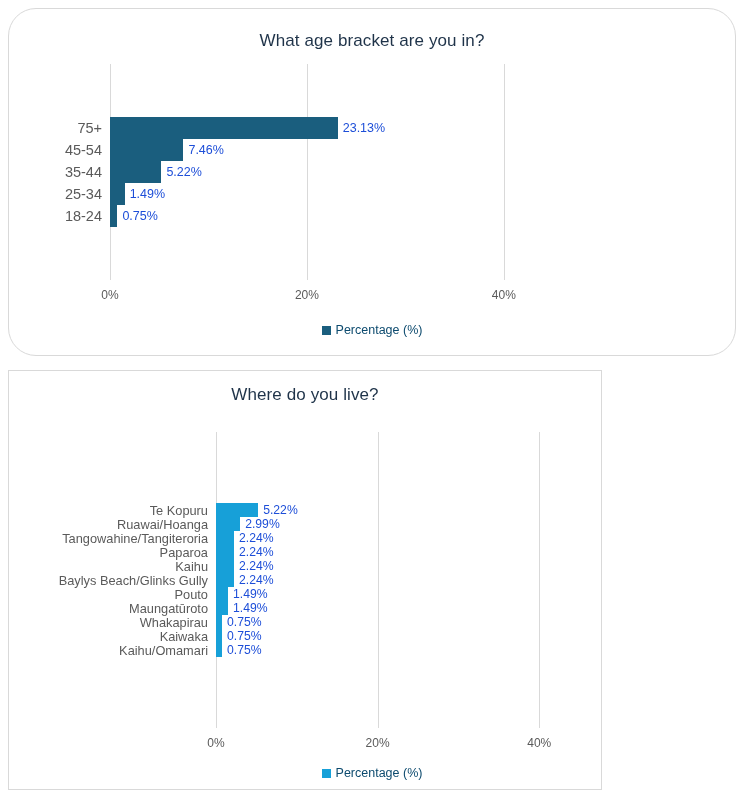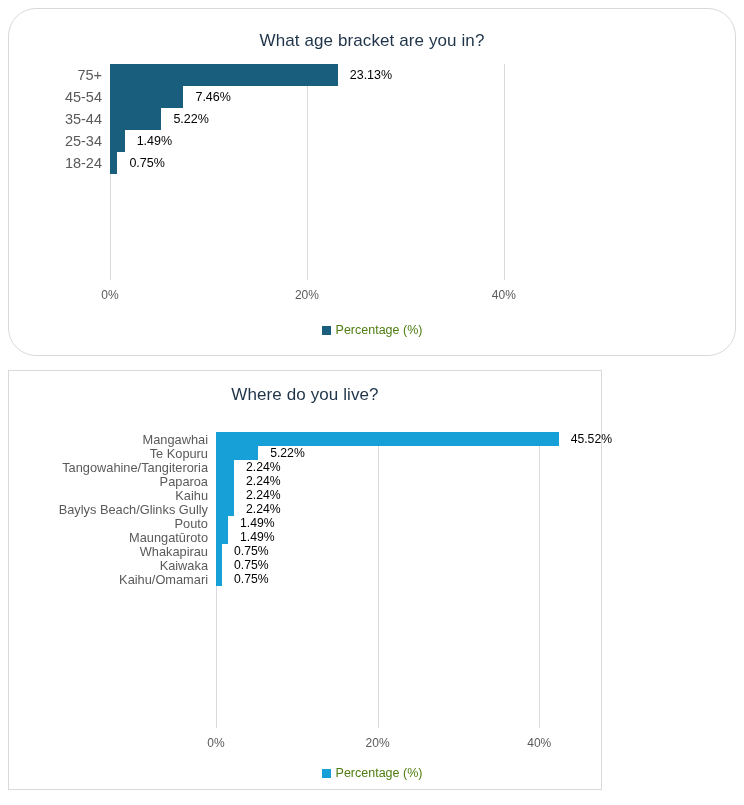--- a/index.html
+++ b/index.html
@@ -62,43 +62,43 @@
     bottom: 0;
     width: 1px;
     background: #d9d9d9;
   }
 
   .rows {
     position: absolute;
     left: 0; right: 0; top: 0; bottom: 0;
     display: flex;
     flex-direction: column;
-    justify-content: flex-start;
+    justify-content: center;
   }
   .row {
     position: relative;
     display: flex;
     align-items: center;
   }
   .cat-label {
     position: absolute;
     right: 100%;
     padding-right: 8px;
     white-space: nowrap;
     color: #5a5a5a;
     text-align: right;
   }
   .bar {
     height: 100%;
     background: #1a5e7e;
   }
   .val-label {
     white-space: nowrap;
-    color: #000000;
-    padding-left: 12px;
+    color: #1d4ed8;
+    padding-left: 5px;
   }
 
   
   #plot-age { left: 110px; top: 64px; width: 512px; height: 216px; }
   #plot-age .row { height: 22px; }
   #plot-age .cat-label { font-size: 14.5px; }
   #plot-age .val-label { font-size: 12.5px; }
   #plot-age .bar { background: #1a5e7e; }
 
   
@@ -132,21 +132,21 @@
     justify-content: center;
     align-items: center;
     gap: 5px;
   }
   .legend-swatch {
     width: 9px;
     height: 9px;
     display: inline-block;
   }
   .legend-text {
-    color: #4d7c0f;
+    color: #0c4a6e;
     font-size: 12.5px;
   }
   #legend-age  { top: 323px; }
   #legend-age .legend-swatch  { background: #1a5e7e; }
   #legend-live { top: 766px; }
   #legend-live .legend-swatch { background: #17a0d8; }
 </style>
 </head>
 <body>
 
@@ -207,28 +207,28 @@
   </div>
 
   <div class="plot" id="plot-live">
     <div class="gridlines">
         <div class="axisline" style="left: 0%;"></div>
         <div class="gridline" style="left: 40.8163%;"></div>
         <div class="gridline" style="left: 81.6327%;"></div>
       </div>
     <div class="rows">
         <div class="row">
-          <span class="cat-label">Mangawhai</span>
-          <div class="bar" style="width: 92.898%; background: rgb(23, 160, 216);"></div>
-          <span class="val-label">45.52%</span>
-        </div>
-        <div class="row">
           <span class="cat-label">Te Kopuru</span>
           <div class="bar" style="width: 10.6531%; background: rgb(23, 160, 216);"></div>
           <span class="val-label">5.22%</span>
+        </div>
+        <div class="row">
+          <span class="cat-label">Ruawai/Hoanga</span>
+          <div class="bar" style="width: 6.10204%; background: rgb(23, 160, 216);"></div>
+          <span class="val-label">2.99%</span>
         </div>
         <div class="row">
           <span class="cat-label">Tangowahine/Tangiteroria</span>
           <div class="bar" style="width: 4.57143%; background: rgb(23, 160, 216);"></div>
           <span class="val-label">2.24%</span>
         </div>
         <div class="row">
           <span class="cat-label">Paparoa</span>
           <div class="bar" style="width: 4.57143%; background: rgb(23, 160, 216);"></div>
           <span class="val-label">2.24%</span>

